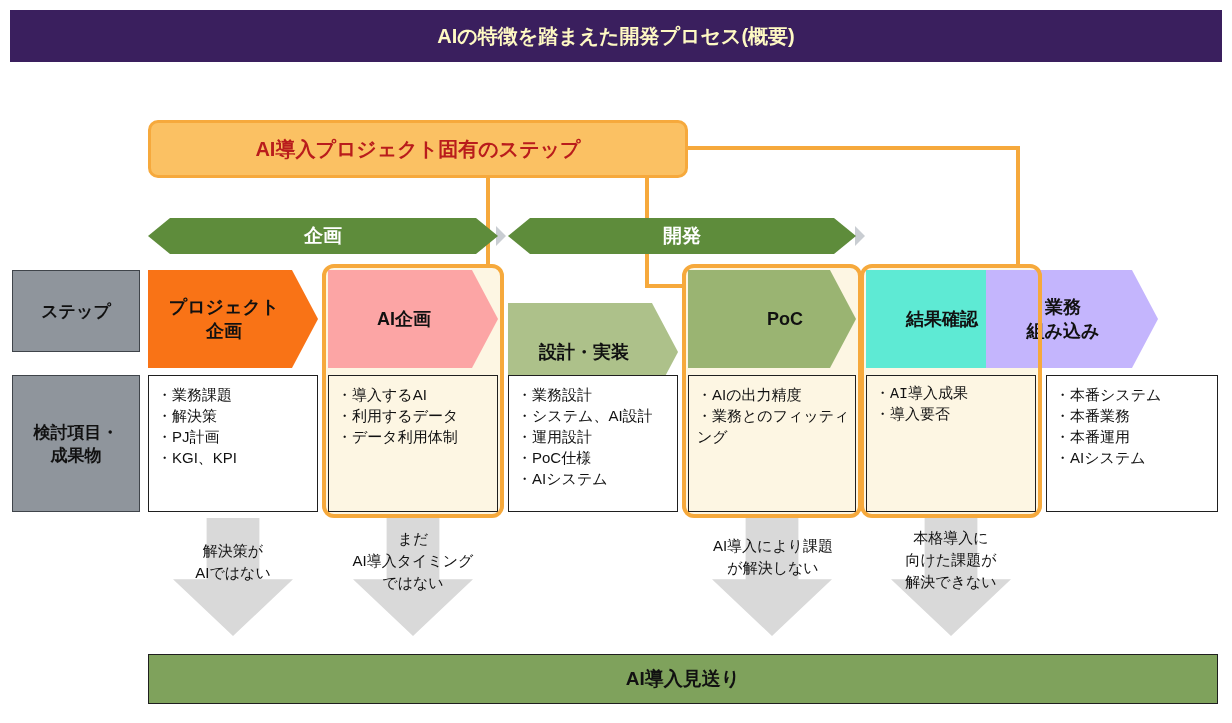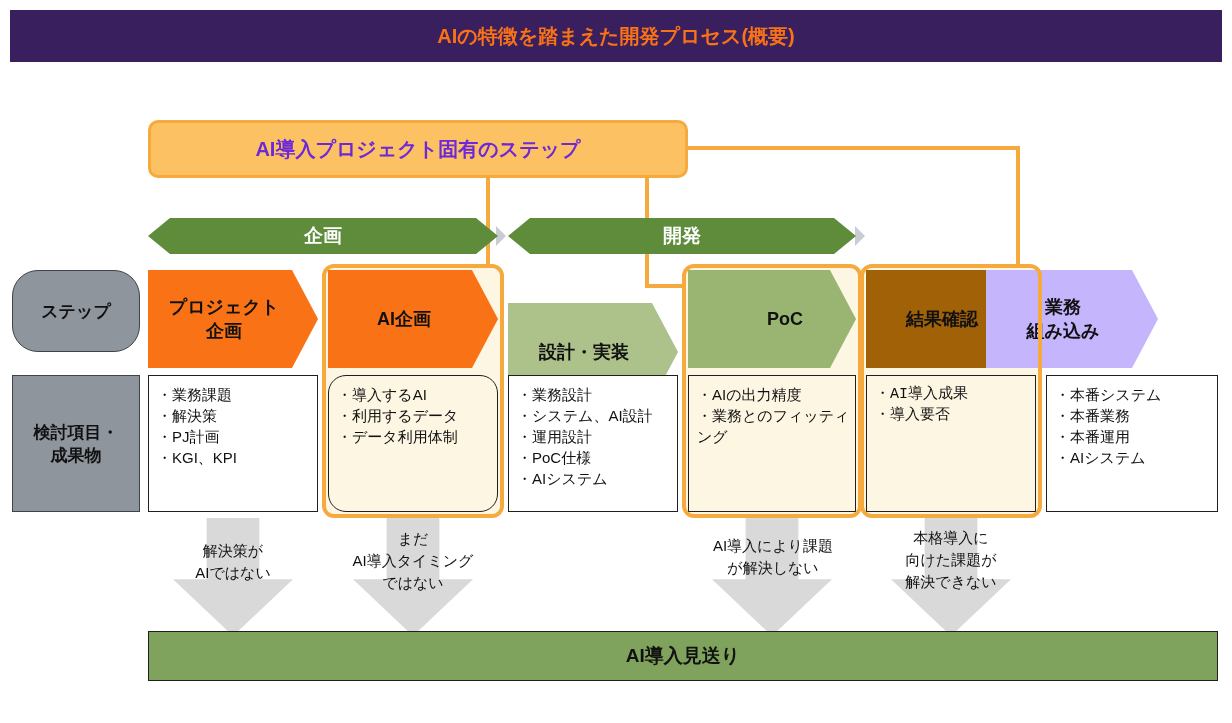--- a/index.html
+++ b/index.html
@@ -3,28 +3,28 @@
 <meta charset="utf-8">
 <style>
   html,body { margin:0; padding:0; background:#ffffff; }
   .canvas {
     position:relative; width:1232px; height:723px; background:#ffffff;
     font-family:"Liberation Sans","DejaVu Sans",sans-serif; color:#111;
     overflow:hidden;
   }
   .title-bar {
     position:absolute; left:10px; top:10px; width:1212px; height:52px;
-    background:#3a1f5e; color:#f97316; font-weight:bold; font-size:20px;
+    background:#3a1f5e; color:#fef9c3; font-weight:bold; font-size:20px;
     display:flex; align-items:center; justify-content:center; z-index:3;
   }
   .callout {
     position:absolute; left:148px; top:120px; width:540px; height:58px;
     background:#fbc163; border:3px solid #f6a93c; border-radius:10px;
     display:flex; align-items:center; justify-content:center;
-    font-size:20px; font-weight:bold; color:#6d28d9; box-sizing:border-box; z-index:3;
+    font-size:20px; font-weight:bold; color:#b91c1c; box-sizing:border-box; z-index:3;
   }
   .oline { position:absolute; background:#f6a93c; z-index:0; }
   .phase {
     position:absolute; top:218px; height:36px; background:#5e8c3b; color:#ffffff;
     font-weight:bold; font-size:19px; display:flex; align-items:center; justify-content:center;
     clip-path:polygon(0 50%, 22px 0, calc(100% - 22px) 0, 100% 50%, calc(100% - 22px) 100%, 22px 100%);
     z-index:1;
   }
   .phase-chevron {
     position:absolute; top:226px; width:0; height:0; z-index:0;
@@ -55,21 +55,21 @@
   }
   .fall-arrow {
     position:absolute; top:518px; height:118px; background:#d9d9d9; z-index:1;
     clip-path:polygon(28% 0, 72% 0, 72% 52%, 100% 52%, 50% 100%, 0 52%, 28% 52%);
   }
   .fall-text {
     position:absolute; text-align:center; font-size:15px; line-height:22px;
     white-space:pre-line; z-index:2; color:#111;
   }
   .bottom-bar {
-    position:absolute; left:148px; top:631px; width:1070px; height:50px;
+    position:absolute; left:148px; top:654px; width:1070px; height:50px;
     background:#7fa25c; border:1.5px solid #1f1f1f; box-sizing:border-box;
     display:flex; align-items:center; justify-content:center;
     font-weight:bold; font-size:19px; color:#111; z-index:2;
   }
 </style>
 </head>
 <body>
 
 <div class="canvas">
 
@@ -88,44 +88,44 @@
   <div class="phase-chevron" style="left:496px;"></div>
   <div class="phase-chevron" style="left:855px;"></div>
 
   <div class="phase" style="left:148px; width:350px;">
     <span>企画</span>
   </div>
   <div class="phase" style="left:508px; width:348px;">
     <span>開発</span>
   </div>
 
-  <div class="rowlabel" style="top:270px; height:82px;border-radius:26px;">ステップ</div>
+  <div class="rowlabel" style="top:270px; height:82px;">ステップ</div>
   <div class="rowlabel" style="top:375px; height:137px;">検討項目・
 成果物</div>
 
   <div class="hl-bg" style="left:322px; width:182px;"></div>
   <div class="hl-bg" style="left:682px; width:180px;"></div>
   <div class="hl-bg" style="left:860px; width:182px;"></div>
 
   <div class="step" style="left:148px; width:170px; background:#f97316;">プロジェクト
 企画</div>
-  <div class="step" style="left:328px; width:170px; background:#f97316;">AI企画</div>
+  <div class="step" style="left:328px; width:170px; background:#fca5a5;">AI企画</div>
   <div class="step" style="left:508px; width:170px; background:#adc18a;margin-top:33px;">設計・実装</div>
   <div class="step" style="left:688px; width:168px; background:#9ab472;padding-left:44px;">PoC</div>
-  <div class="step" style="left:866px; width:170px; background:#a16207;">結果確認</div>
+  <div class="step" style="left:866px; width:170px; background:#5eead4;">結果確認</div>
   <div class="step" style="left:986px; width:172px; background:#c4b5fd;">業務
 組み込み</div>
 
   <div class="itemsbox" style="left:148px; width:170px;">
     <div>・業務課題</div>
     <div>・解決策</div>
     <div>・PJ計画</div>
     <div>・KGI、KPI</div>
   </div>
-  <div class="itemsbox cream" style="left:328px; width:170px;border-radius:18px;">
+  <div class="itemsbox cream" style="left:328px; width:170px;">
     <div>・導入するAI</div>
     <div>・利用するデータ</div>
     <div>・データ利用体制</div>
   </div>
   <div class="itemsbox" style="left:508px; width:170px;">
     <div>・業務設計</div>
     <div>・システム、AI設計</div>
     <div>・運用設計</div>
     <div>・PoC仕様</div>
     <div>・AIシステム</div>

